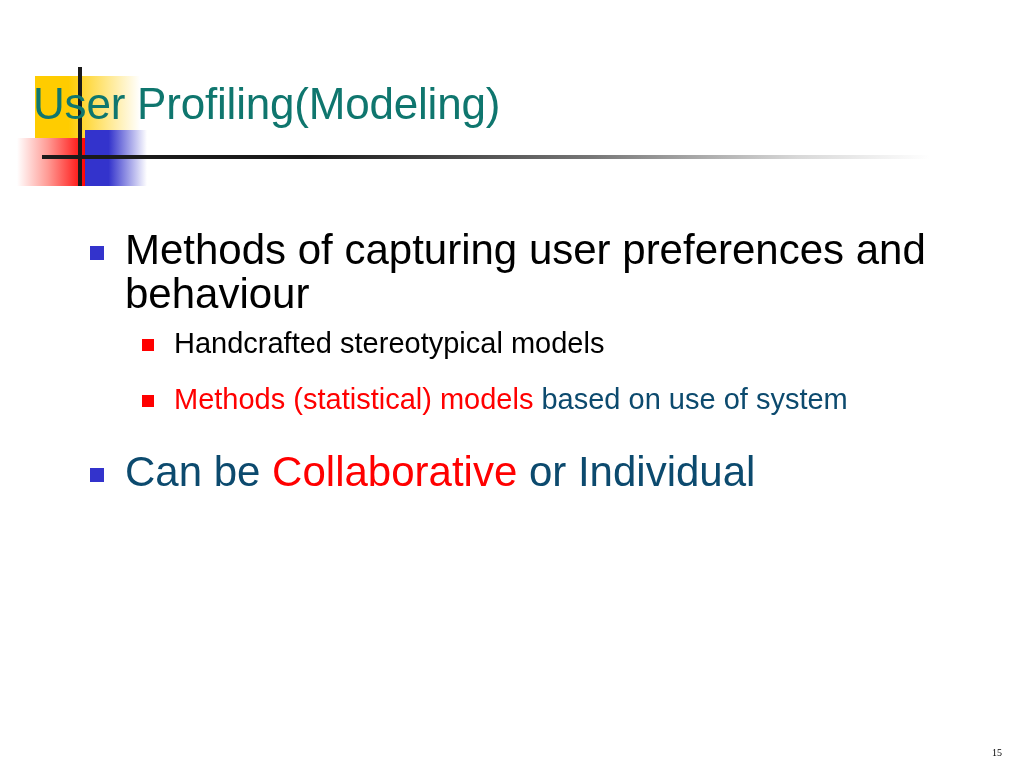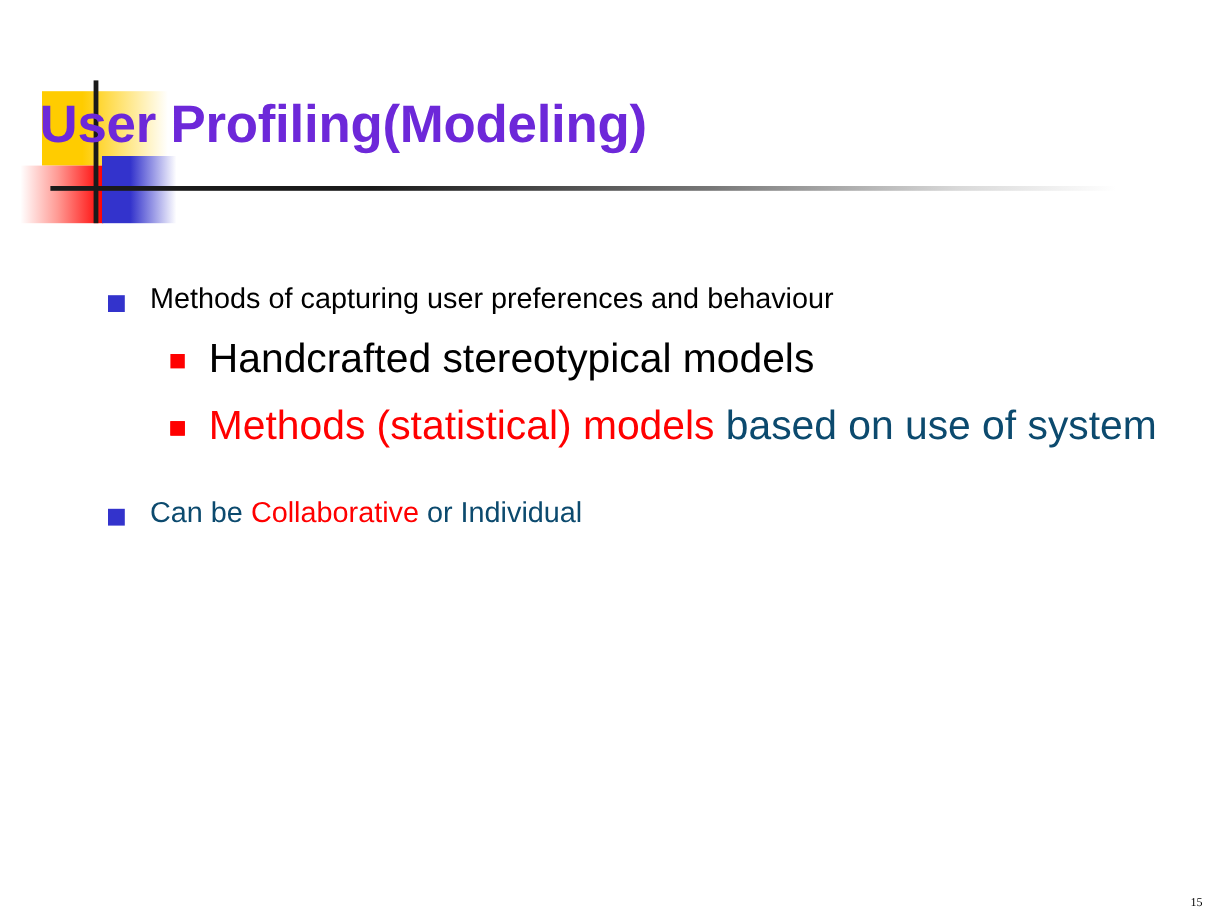--- a/index.html
+++ b/index.html
@@ -79,52 +79,52 @@
   }
 
   
   #slide-title {
     position: absolute;
     left: 33px;
     top: 76px;
     width: 930px;
     font-size: 44px;
     line-height: 56px;
-    font-weight: bold;
-    color: #6d28d9;
+    font-weight: normal;
+    color: #0f766e;
     letter-spacing: -0.2px;
     white-space: nowrap;
   }
 
   
   #slide-body {
     position: absolute;
     left: 0;
     top: 228px;
     width: 1024px;
   }
 
   .bullet-row {
     position: relative;
     display: block;
   }
 
   .bullet-l1 {
     padding-left: 125px;
     padding-right: 70px;
-    font-size: 24px;
+    font-size: 42px;
     line-height: 44px;
     color: #000000;
     margin-bottom: 2px;
   }
 
   .bullet-l2 {
     padding-left: 174px;
     padding-right: 60px;
-    font-size: 34px;
+    font-size: 29px;
     line-height: 42px;
     color: #000000;
     margin-bottom: 14px;
   }
 
   .marker {
     position: absolute;
     display: block;
   }
 

